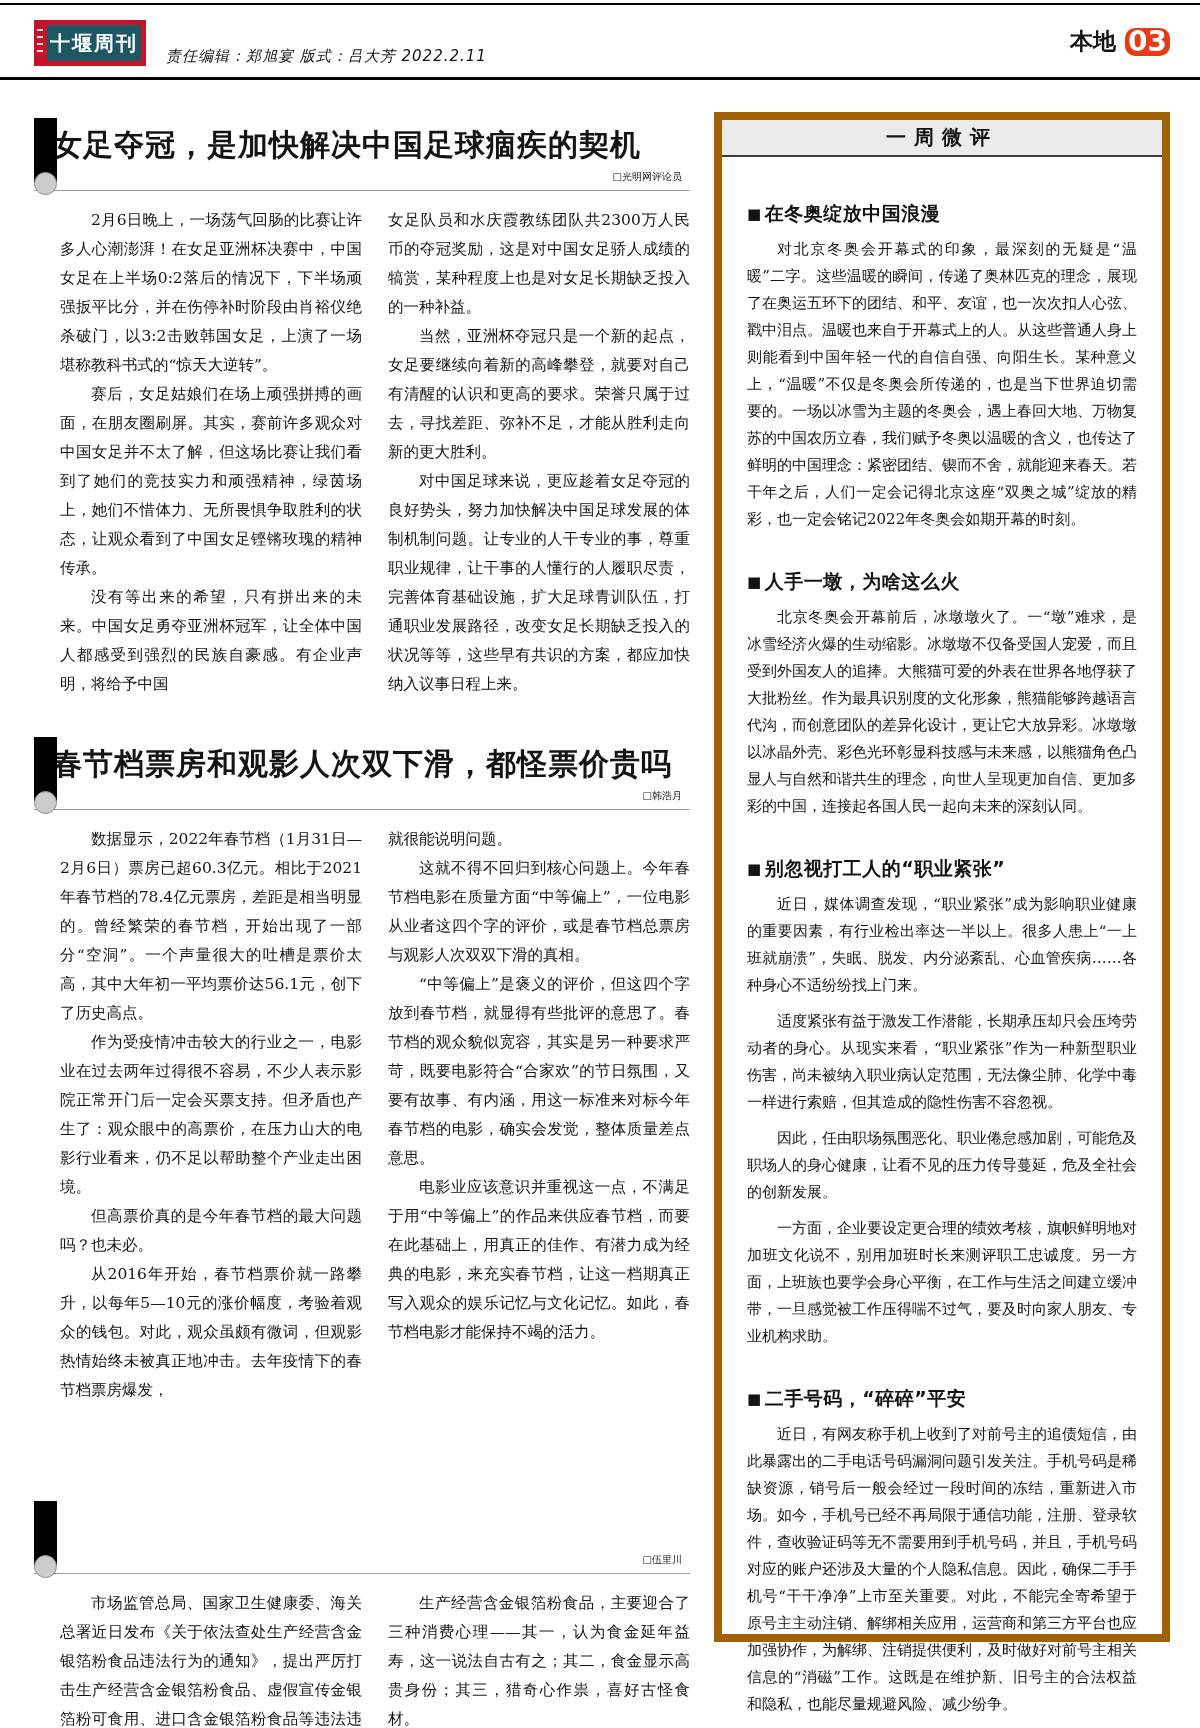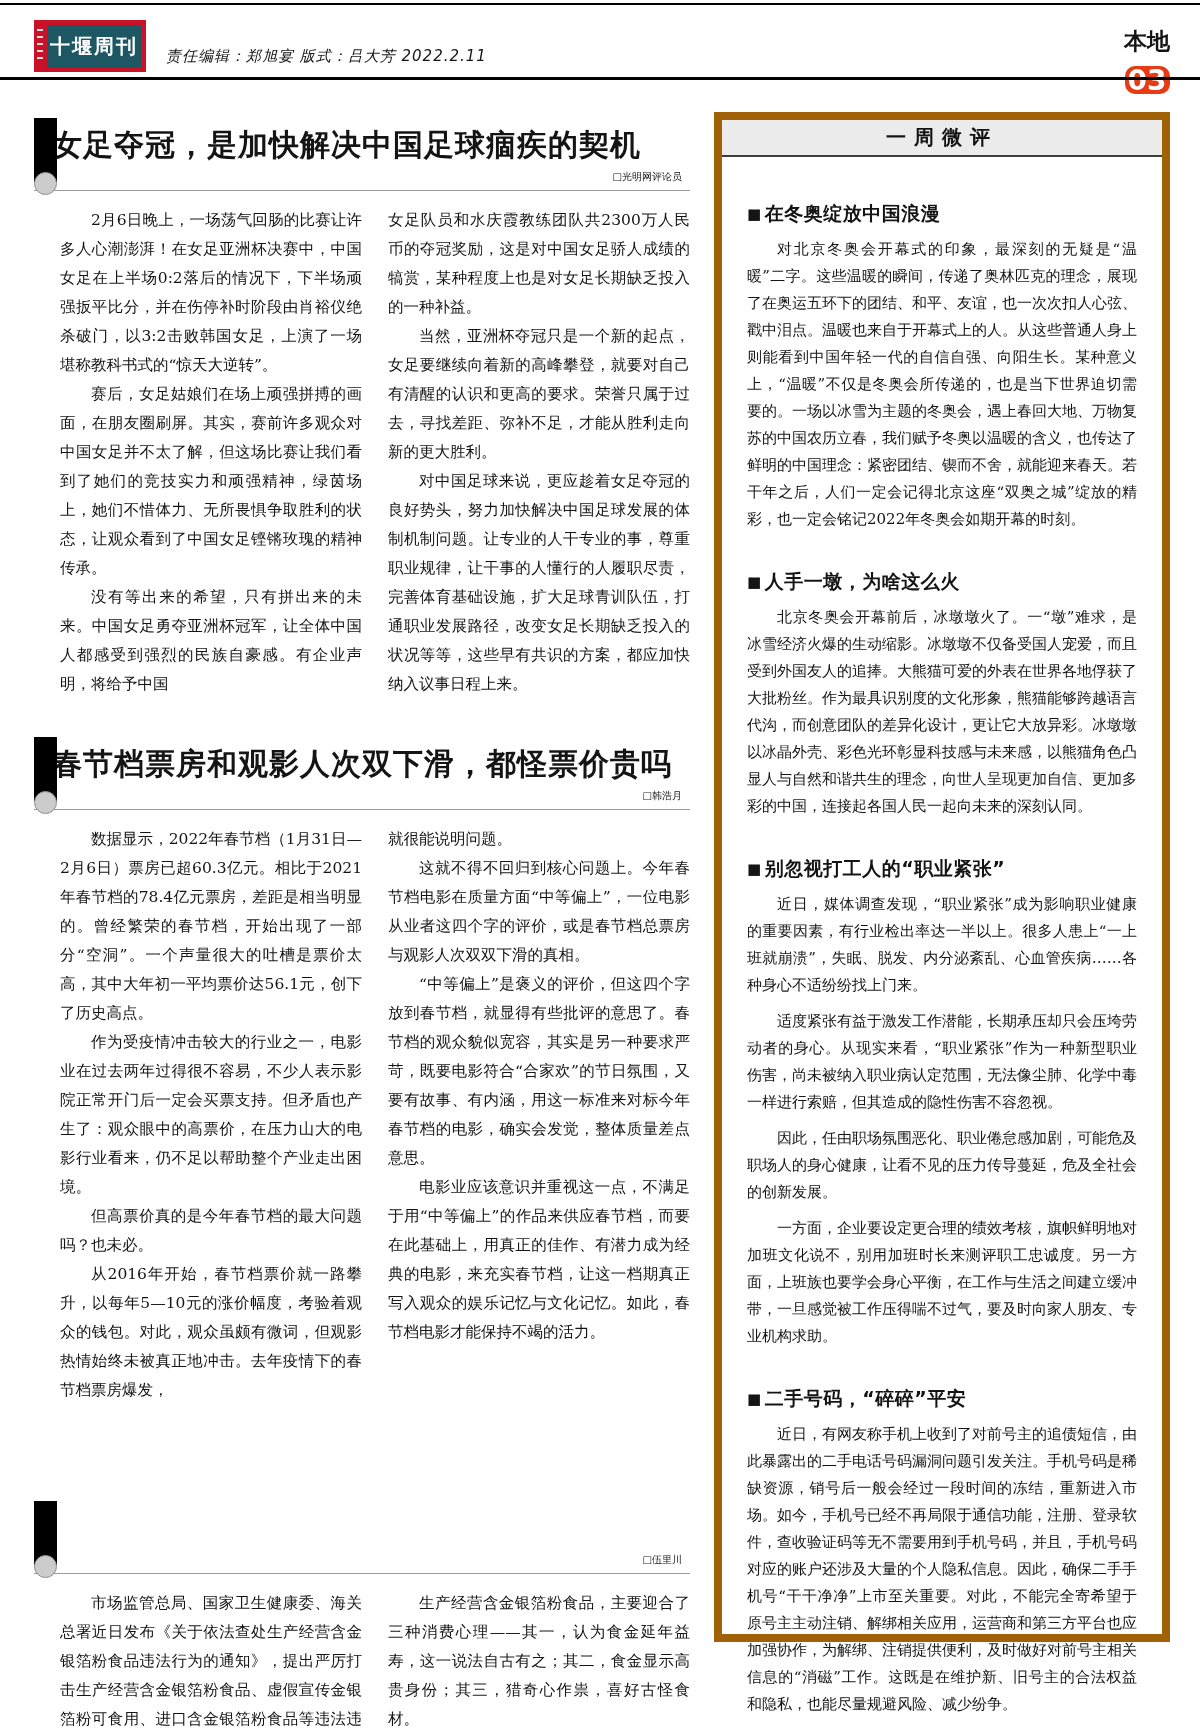--- a/index.html
+++ b/index.html
@@ -6,29 +6,29 @@
   html,body { margin:0; padding:0; }
   body {
     width:1200px; height:1728px; position:relative; overflow:hidden;
     background:#ffffff; color:#141414;
     font-family:"DejaVu Serif", serif;
   }
   .top-rule { position:absolute; top:3px; left:0; width:1200px; height:2px; background:#000; }
 
   
   .header { position:absolute; top:16px; left:34px; right:30px; height:52px; }
-  .masthead { position:absolute; left:0; top:4px; width:112px; height:52px; background:#c81228; padding:5px 5px 5px 13px; }
+  .masthead { position:absolute; left:0; top:4px; width:112px; height:46px; background:#c81228; padding:5px 5px 5px 13px; }
   .masthead-strip { position:absolute; left:3px; top:9px; bottom:9px; width:6px;
     background:repeating-linear-gradient(to bottom, rgba(255,255,255,.85) 0 2px, #c81228 2px 7px); }
   .masthead-inner { width:100%; height:100%; background:#1c5763; color:#fff;
     display:flex; align-items:center; justify-content:center;
     font-family:"DejaVu Sans", sans-serif; font-weight:bold; font-size:20px; letter-spacing:2px; }
   .editor-line { position:absolute; left:132px; bottom:2px; font-size:15px; font-weight:normal; font-style:italic;
     font-family:"DejaVu Sans", sans-serif; letter-spacing:1px; }
-  .header-right { position:absolute; right:0; top:10px; display:flex; align-items:center; gap:9px;flex-direction:column; }
+  .header-right { position:absolute; right:0; top:10px; display:flex; align-items:center; gap:9px; }
   .local-label { font-family:"DejaVu Sans", sans-serif; font-weight:bold; font-size:23px; }
   .page-num { width:45px; height:28px; background:#e73b16; color:#fff; border-radius:10px;
     display:flex; align-items:center; justify-content:center;
     font-family:"DejaVu Sans", sans-serif; font-weight:bold; font-size:28px; }
   .header-rule { position:absolute; top:77px; left:0; width:1200px; height:3px; background:#000; }
 
   
   .content { position:absolute; top:80px; left:34px; right:30px; display:flex; gap:24px; }
   .articles { flex:0 0 656px; width:656px; }
 

